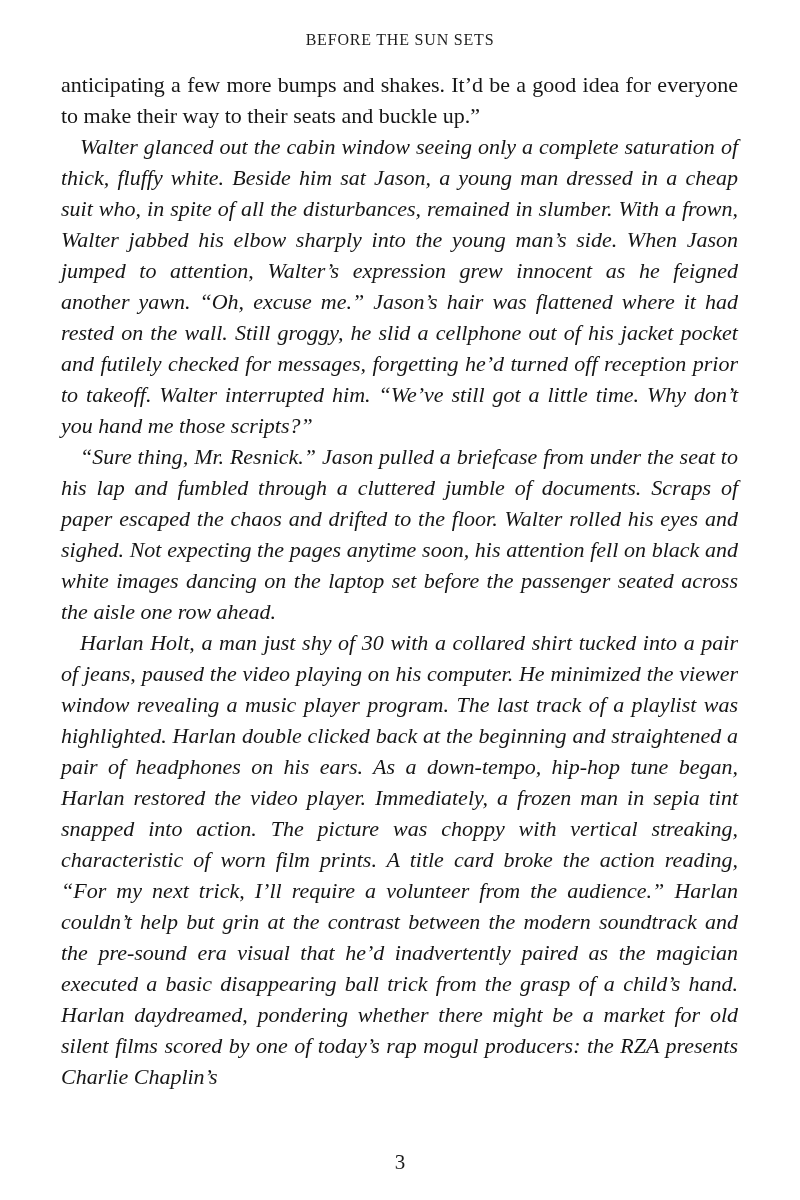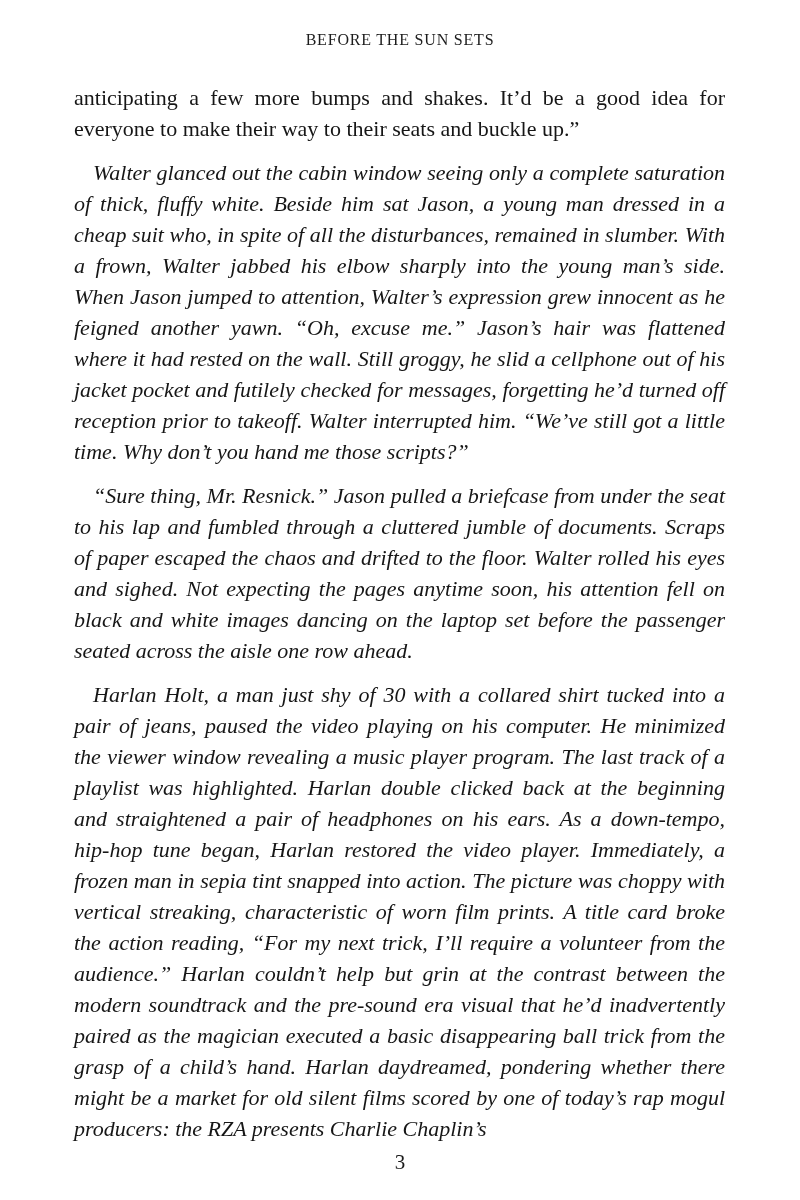--- a/index.html
+++ b/index.html
@@ -30,21 +30,21 @@
     position: absolute;
     top: 69px;
     left: 61px;
     width: 677px;
     font-size: 22px;
     line-height: 31px;
     text-align: justify;
     color: #161616;
   }
   .para {
-    margin: 13px;
+    margin: 0;
     padding: 0;
   }
   .para.indent {
     text-indent: 19px;
     font-style: italic;
   }
   .page-footer {
     position: absolute;
     top: 1150px;
     left: 0;

